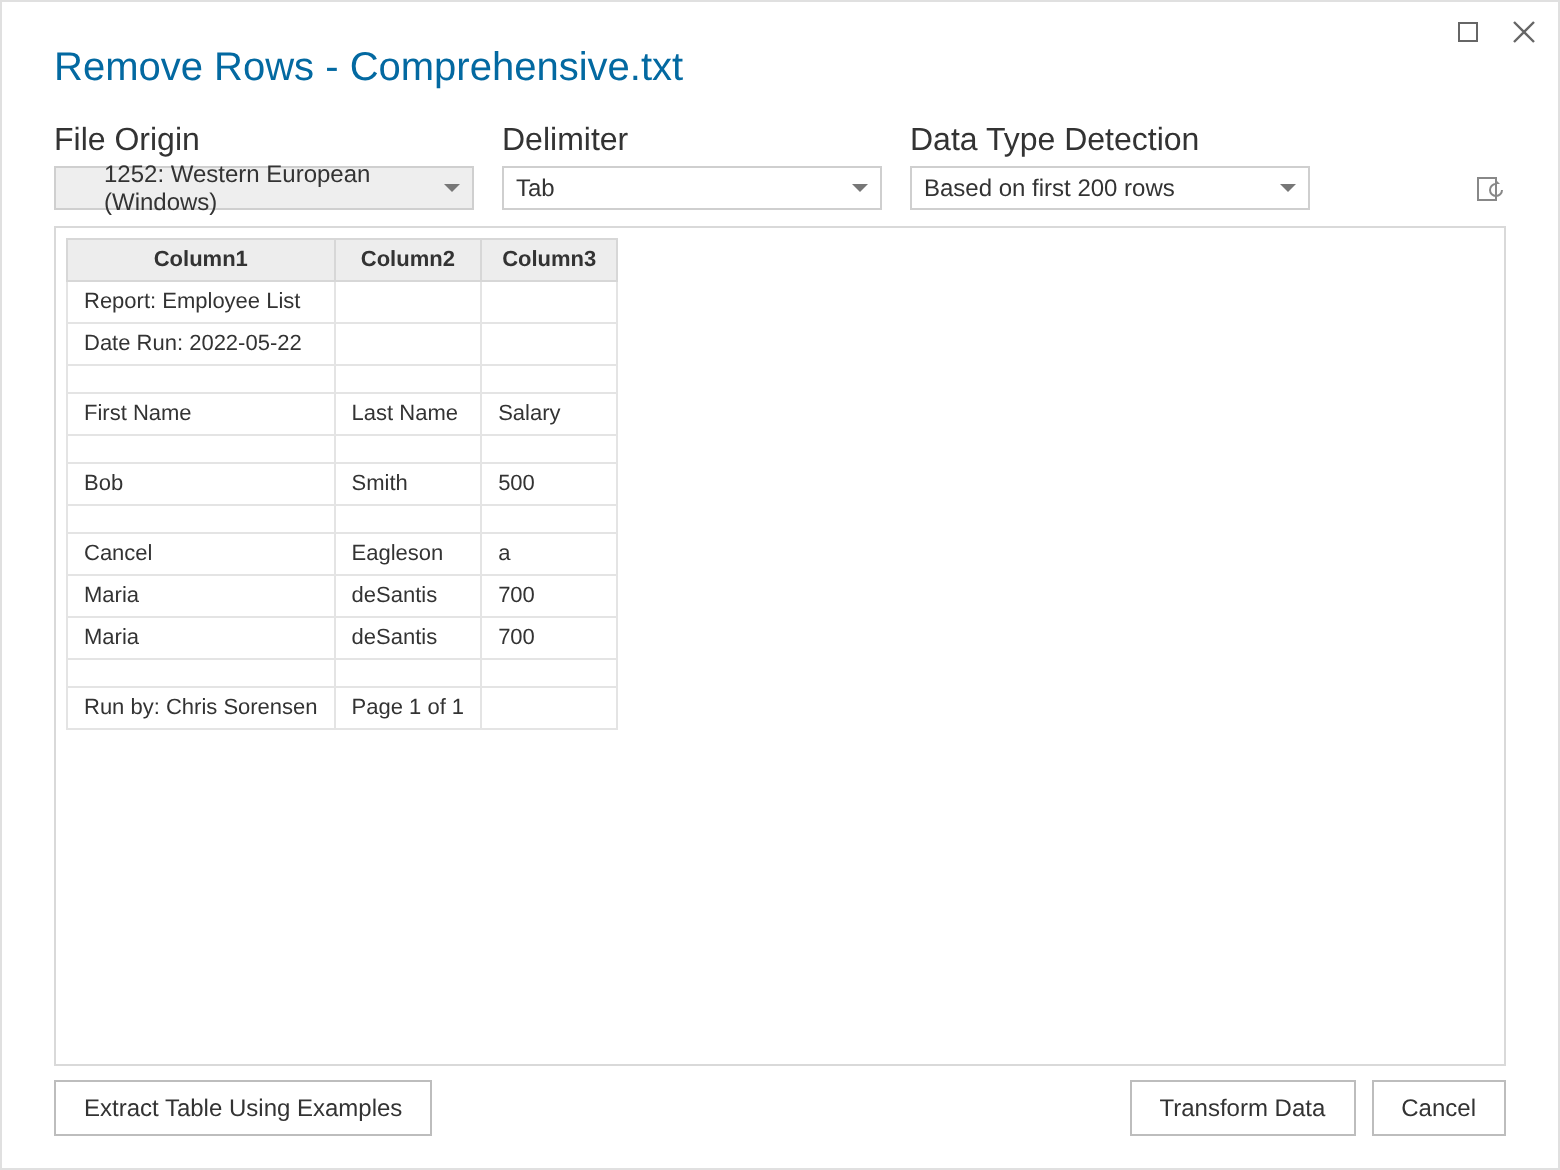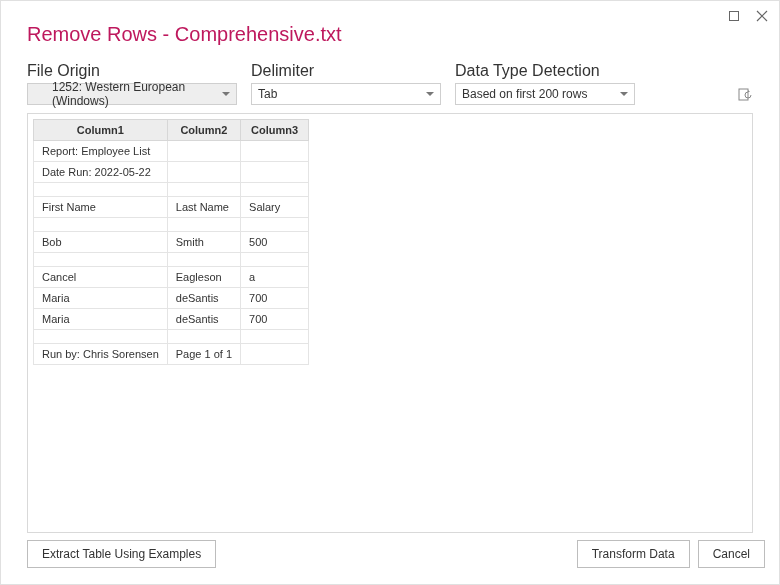--- a/index.html
+++ b/index.html
@@ -25,21 +25,21 @@
     height: 14px;
     display: flex;
     align-items: center;
     justify-content: center;
     color: #666;
     cursor: pointer;
   }
   .title {
     font-size: 20px;
     font-weight: 400;
-    color: #be185d;
+    color: #0369a1;
     padding: 22px 30px 16px 26px;
   }
   .options-row {
     display: flex;
     gap: 14px;
     padding: 0 26px;
     align-items: flex-end;
   }
   .opt {
     display: flex;
@@ -109,21 +109,21 @@
     border: 1px solid #e4e4e4;
     padding: 4px 8px;
     text-align: left;
     height: 14px;
     min-width: 40px;
   }
   .footer {
     position: absolute;
     bottom: 16px;
     left: 26px;
-    right: 14px;
+    right: 26px;
     display: flex;
     align-items: flex-end;
   }
   .btn {
     border: 1px solid #bdbdbd;
     background: #fff;
     font-size: 12px;
     padding: 6px 14px;
     color: #333;
     cursor: pointer;
@@ -165,21 +165,21 @@
   </div>
   <div class="opt">
     <div class="opt-label">Delimiter</div>
     <div class="dropdown" style="width:190px">
       <span>Tab</span>
       <span class="caret"></span>
     </div>
   </div>
   <div class="opt">
     <div class="opt-label">Data Type Detection</div>
-    <div class="dropdown" style="width:180px">
+    <div class="dropdown" style="width:200px">
       <span>Based on first 200 rows</span>
       <span class="caret"></span>
     </div>
   </div>
   <div class="refresh-area">
     <div class="refresh-icon">
       <svg viewBox="0 0 16 16" width="16" height="16">
         <rect x="2" y="2" width="9" height="11" fill="none" stroke="currentColor" stroke-width="1"></rect>
         <path d="M 14 8 A 3 3 0 1 1 11 5" fill="none" stroke="currentColor" stroke-width="1"></path>
         <path d="M11 3 L11 5 L13 5 Z" fill="currentColor"></path>

